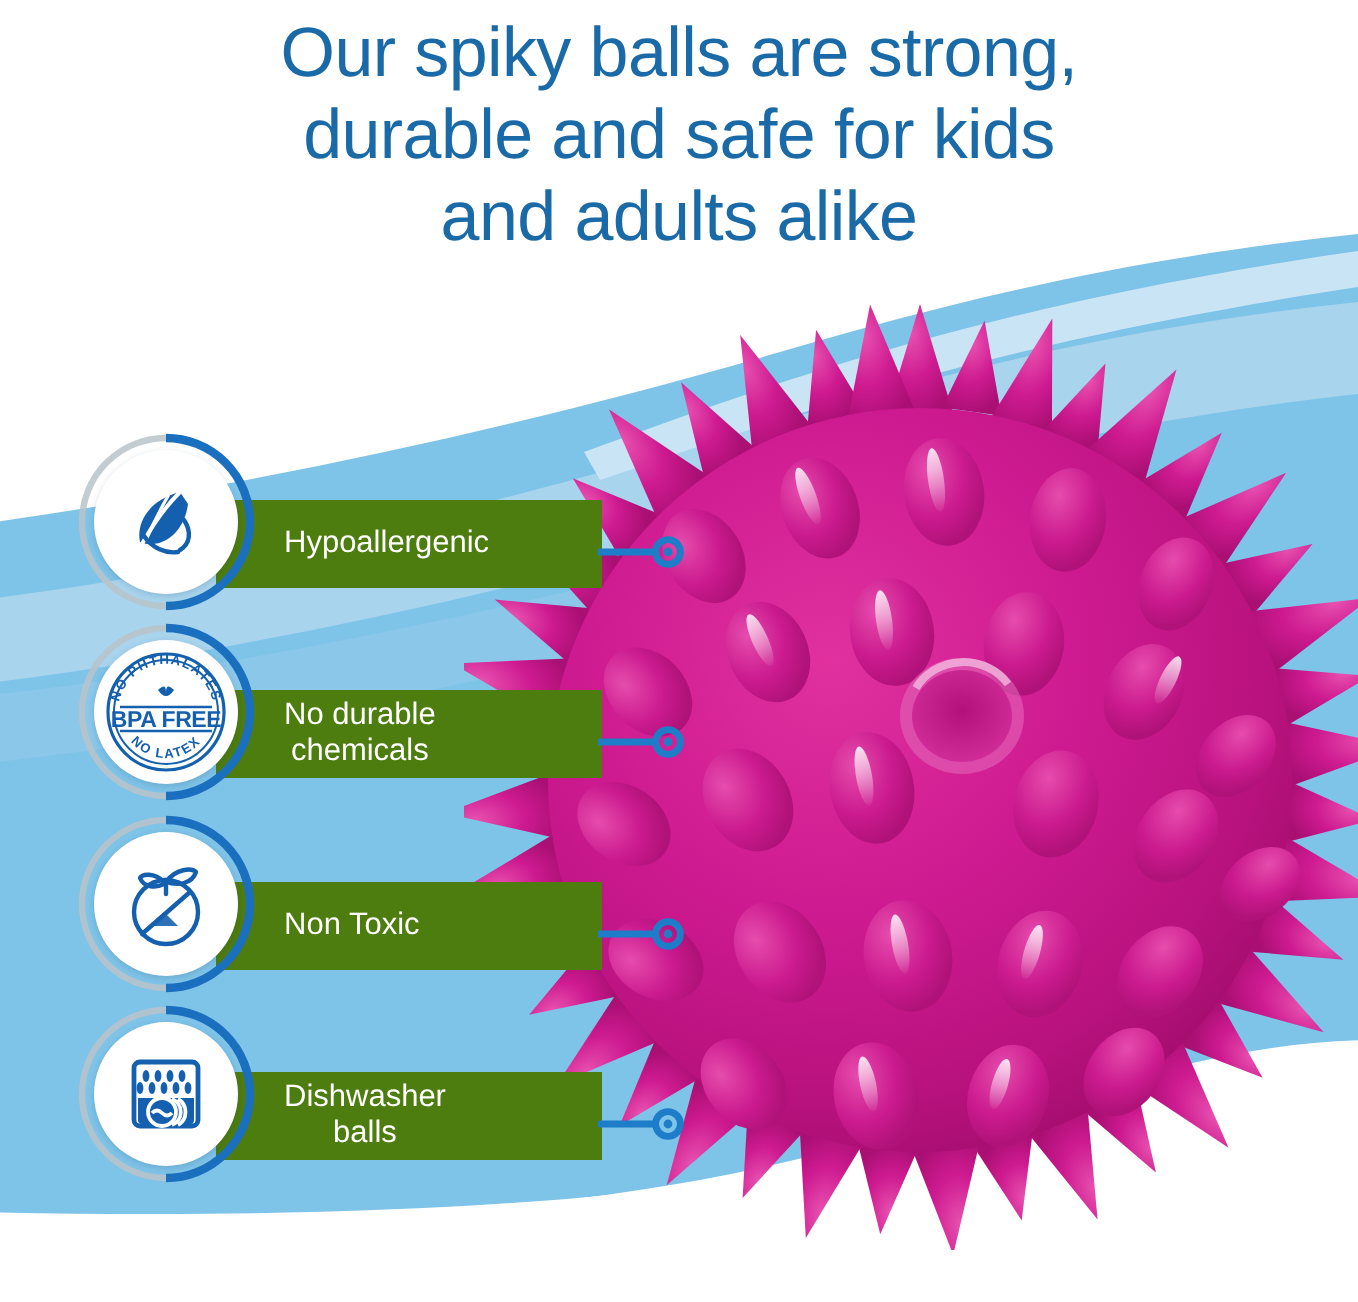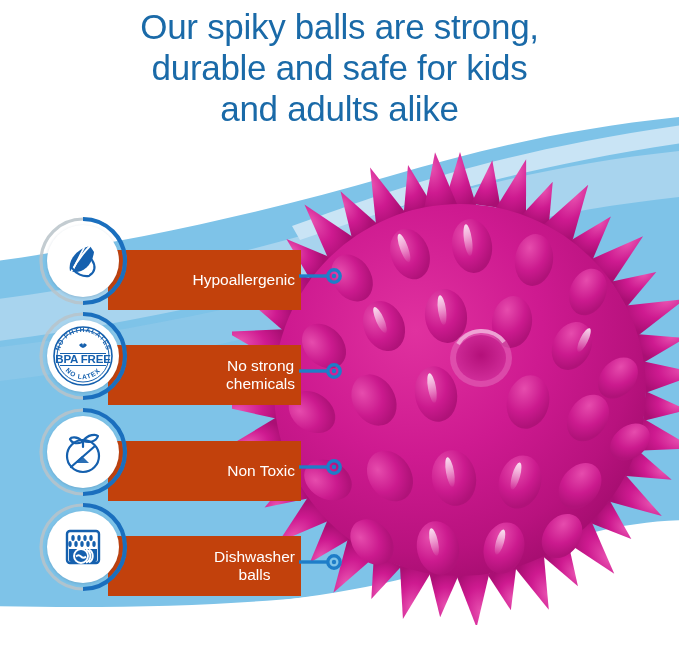--- a/index.html
+++ b/index.html
@@ -61,25 +61,25 @@
   .feature-row.r2 { top: 301px; }
   .feature-row.r3 { top: 397px; }
   .feature-row.r4 { top: 492px; }
 
   
   .label-bar {
     position: absolute;
     left: 108px;
     top: 44px;
     width: 193px;
-    height: 60px;
-    background: #c2410c;
+    height: 44px;
+    background: #4d7c0f;
     display: flex;
     align-items: center;
-    justify-content: flex-end;
+    justify-content: flex-start;
     box-sizing: border-box;
     padding-left: 34px;
     padding-right: 6px;
   }
   .label-bar span {
     color: #ffffff;
     font-size: 15.5px;
     line-height: 18px;
     text-align: center;
     white-space: pre-line;
@@ -406,21 +406,21 @@
             <path d="M 32,22 C 36,28 35,34 30,37" stroke="#1560AE" stroke-width="2.2" fill="none"></path>
             <path d="M 12,30 C 16,36 23,39 29,38" stroke="#1560AE" stroke-width="2.2" fill="none"></path>
           </g>
         </svg>
       </div>
     </div>
   </div>
 
   <div class="feature-row r2">
     <div class="label-bar">
-      <span>No strong
+      <span>No durable
 chemicals</span>
     </div>
     <svg class="connector" viewBox="0 0 44 16">
       <line x1="0" y1="8" x2="30" y2="8" stroke="#1E7DC8" stroke-width="3.4"></line>
       <circle cx="35" cy="8" r="6.2" fill="none" stroke="#1E7DC8" stroke-width="3.4"></circle>
       <circle cx="35" cy="8" r="2.2" fill="#1E7DC8"></circle>
     </svg>
     <div class="badge">
       <svg class="badge-ring" viewBox="0 0 94 94">
         <circle cx="47" cy="47" r="42" fill="none" stroke="#B9C3C9" stroke-width="3.2" opacity="0.85"></circle>

